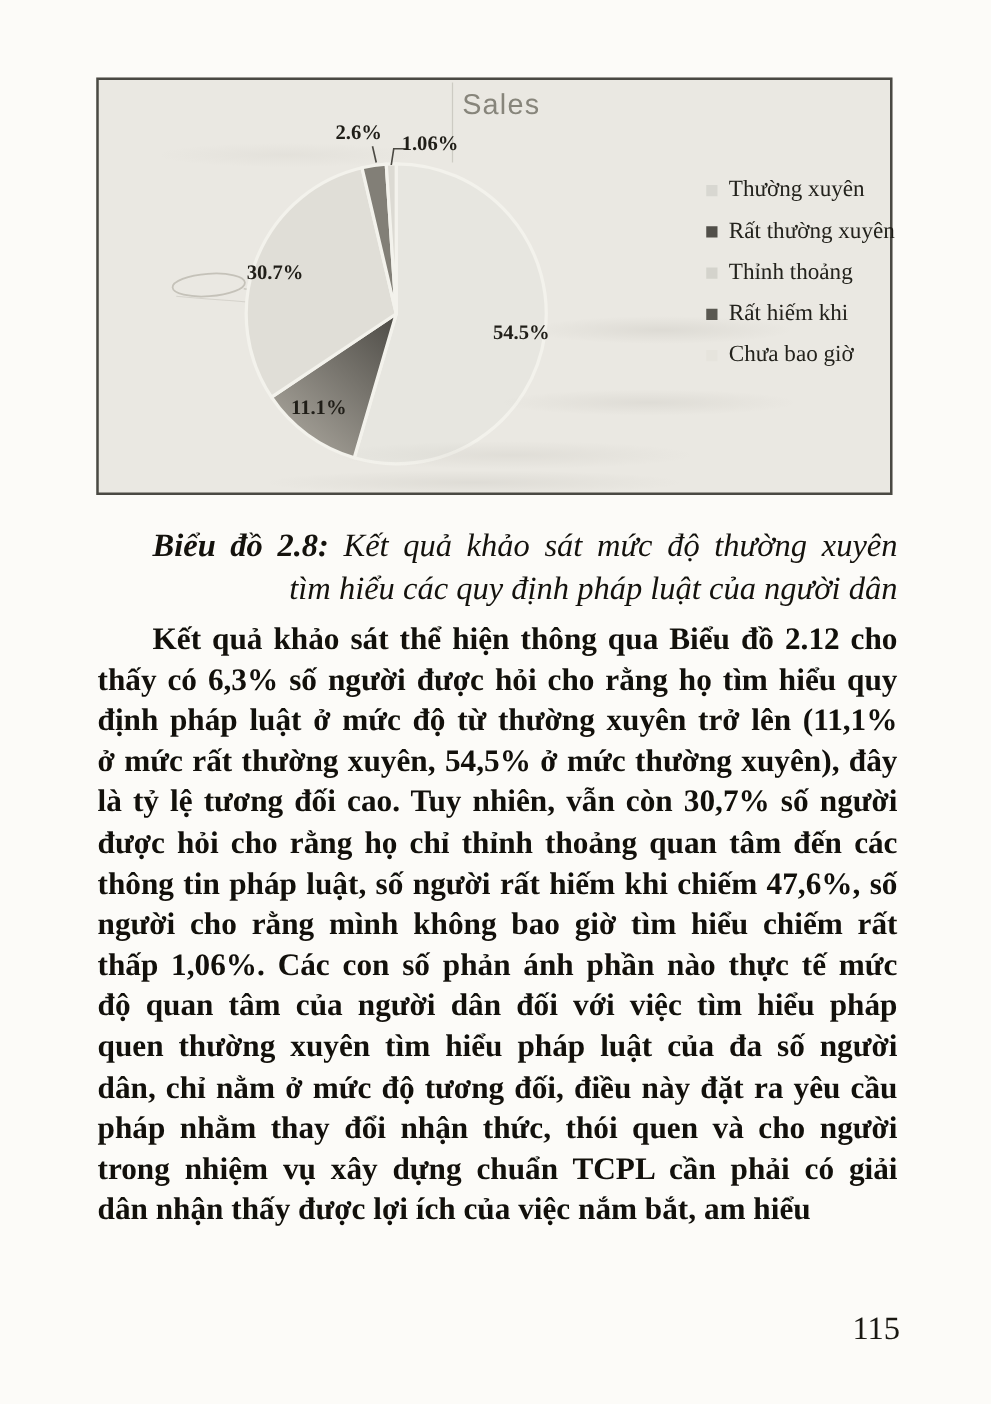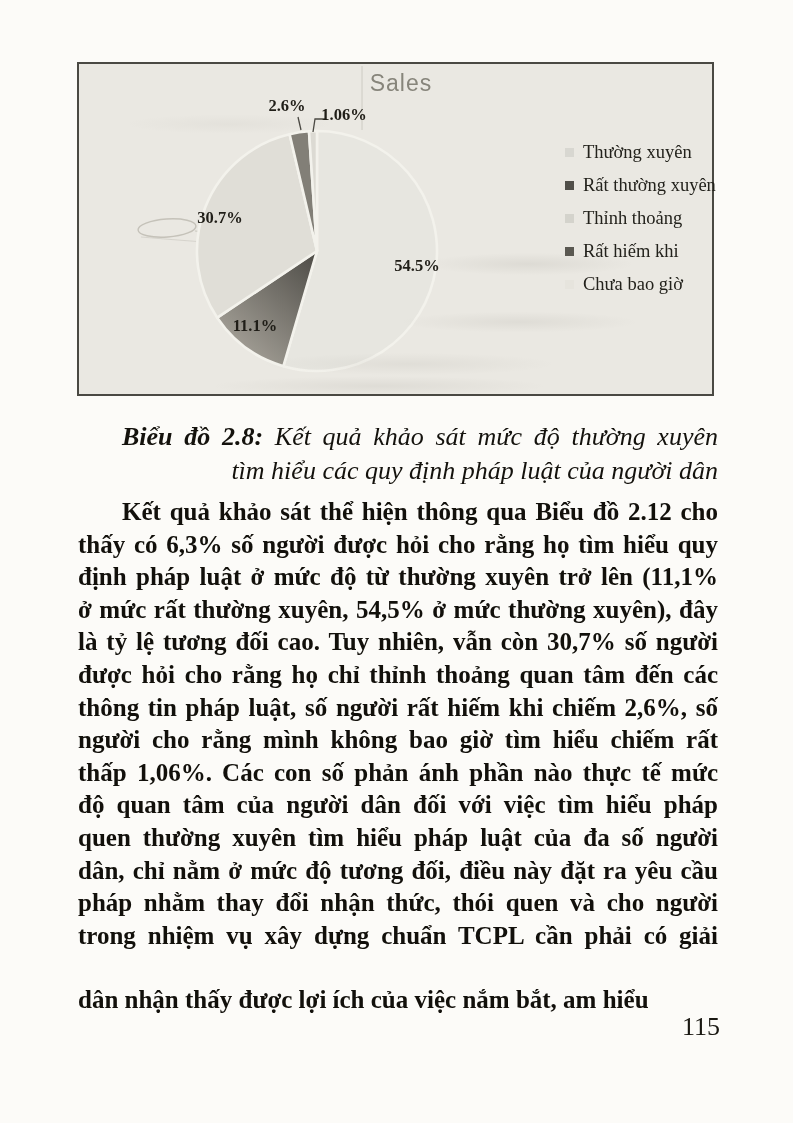--- a/index.html
+++ b/index.html
@@ -55,25 +55,25 @@
   .caption-line2{text-align:right;}
 
   
   .paragraph{
     position:absolute;left:78px;top:496px;width:640px;
     font-size:25px;line-height:32.6px;color:#12100b;
     overflow:hidden;
   }
   .para-line{text-align:justify;text-align-last:justify;font-weight:bold;}
   .para-line:first-of-type{text-indent:44px;}
-  .para-line:last-of-type{text-align-last:left;margin-top:32px;}
+  .para-line:last-of-type{text-align-last:left;}
 
   
   .page-number{
-    position:absolute;left:660px;top:1012px;width:60px;
+    position:absolute;left:660px;top:1048px;width:60px;
     font-size:26px;color:#1a1812;text-align:right;
   }
 </style>
 </head>
 <body>
 
 <div class="page">
 
   <div class="chart-box">
     <svg class="pie-svg" id="pie-svg" width="633" height="330" viewBox="0 0 633 330">
@@ -132,21 +132,21 @@
   </div>
 
   <div class="paragraph">
 
   <div class="para-line">Kết quả khảo sát thể hiện thông qua Biểu đồ 2.12 cho</div>
       <div class="para-line">thấy có 6,3% số người được hỏi cho rằng họ tìm hiểu quy</div>
       <div class="para-line">định pháp luật ở mức độ từ thường xuyên trở lên (11,1%</div>
       <div class="para-line">ở mức rất thường xuyên, 54,5% ở mức thường xuyên), đây</div>
       <div class="para-line">là tỷ lệ tương đối cao. Tuy nhiên, vẫn còn 30,7% số người</div>
       <div class="para-line">được hỏi cho rằng họ chỉ thỉnh thoảng quan tâm đến các</div>
-      <div class="para-line">thông tin pháp luật, số người rất hiếm khi chiếm 2,6%, số</div>
+      <div class="para-line">thông tin pháp luật, số người rất hiếm khi chiếm 47,6%, số</div>
       <div class="para-line">người cho rằng mình không bao giờ tìm hiểu chiếm rất</div>
       <div class="para-line">thấp 1,06%. Các con số phản ánh phần nào thực tế mức</div>
       <div class="para-line">độ quan tâm của người dân đối với việc tìm hiểu pháp</div>
       <div class="para-line">quen thường xuyên tìm hiểu pháp luật của đa số người</div>
       <div class="para-line">dân, chỉ nằm ở mức độ tương đối, điều này đặt ra yêu cầu</div>
       <div class="para-line">pháp nhằm thay đổi nhận thức, thói quen và cho người</div>
       <div class="para-line">trong nhiệm vụ xây dựng chuẩn TCPL cần phải có giải</div>
       <div class="para-line">dân nhận thấy được lợi ích của việc nắm bắt, am hiểu</div>
     </div>
 

